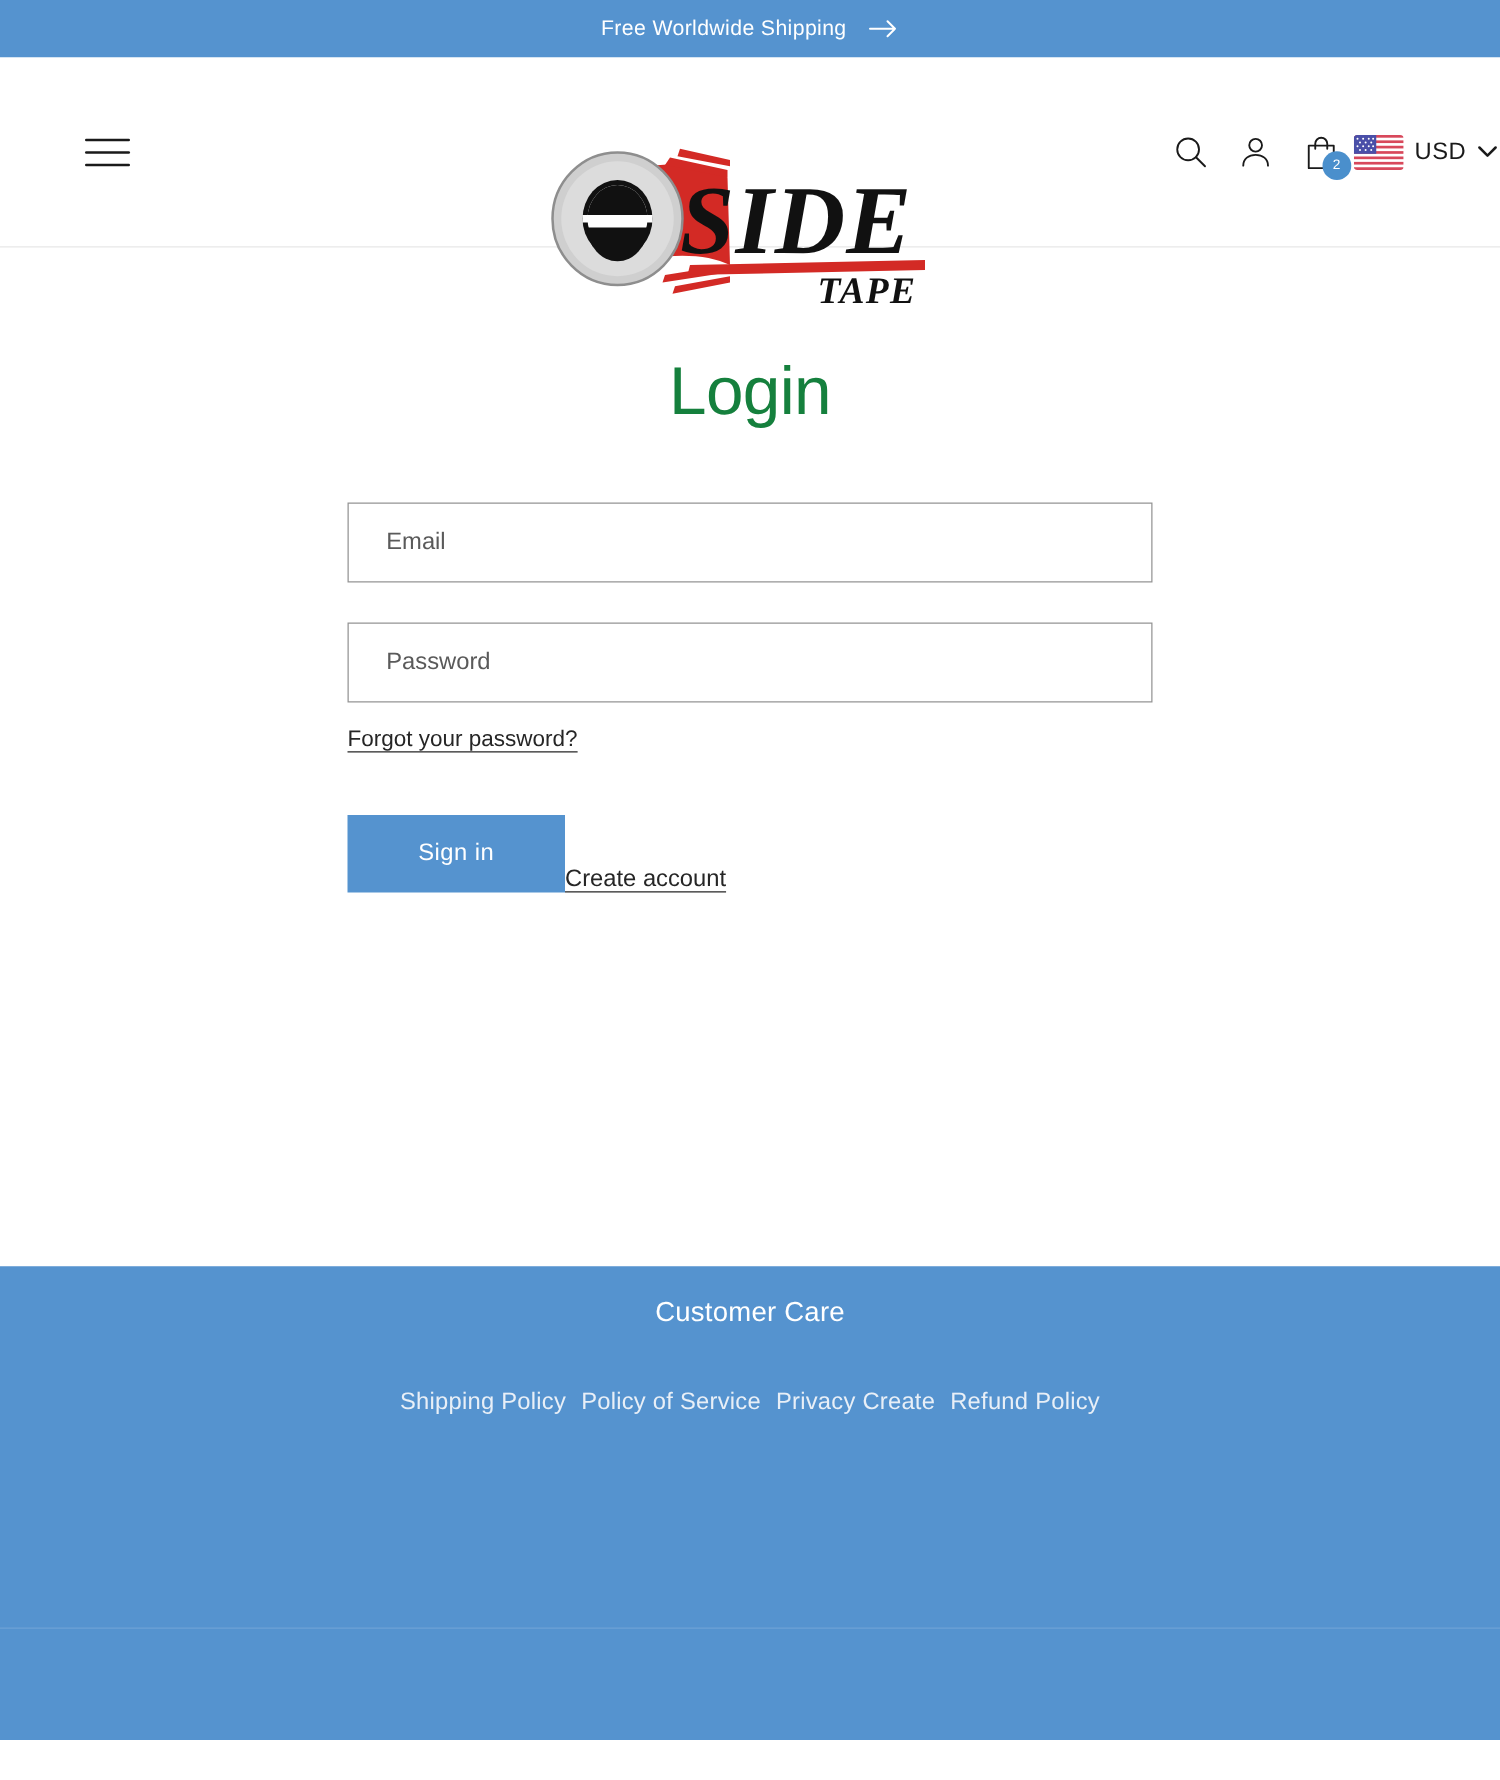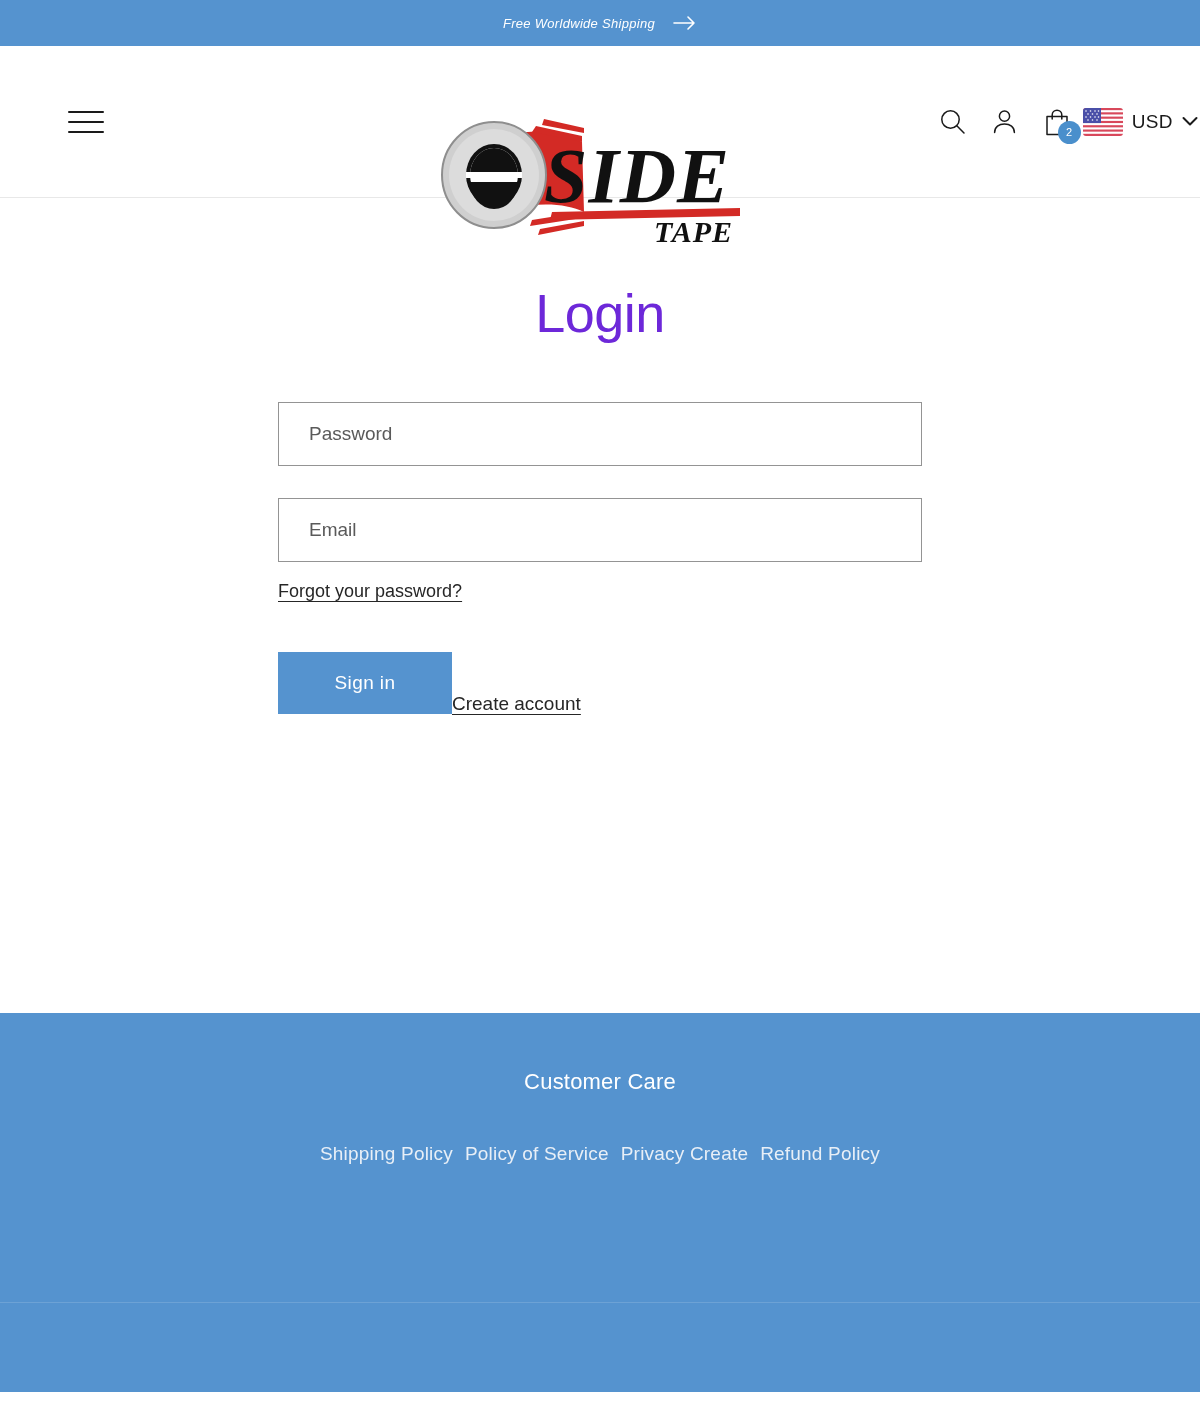--- a/index.html
+++ b/index.html
@@ -16,24 +16,23 @@
   .announce {
     height: 46px;
     background: #5593CF;
     display: flex;
     align-items: center;
     justify-content: center;
     gap: 18px;
   }
   .announce-text {
     color: #ffffff;
-    font-size: 13px;
+    font-size: 17px;
     letter-spacing: .3px;
     font-weight: 400;
-    font-style: italic;
   }
   .announce-arrow {
     color: #ffffff;
     display: flex;
     align-items: center;
   }
 
   
   .header {
     height: 152px;
@@ -135,21 +134,21 @@
     height: 815px;
     background: #fff;
     display: flex;
     flex-direction: column;
     align-items: center;
   }
   .page-title {
     margin-top: 88px;
     font-size: 54px;
     font-weight: 400;
-    color: #6d28d9;
+    color: #15803d;
     letter-spacing: -0.5px;
     line-height: 1;
   }
   .form-wrap {
     width: 644px;
     margin-top: 62px;
   }
   .field {
     width: 644px;
     height: 64px;
@@ -205,21 +204,21 @@
   
   .footer {
     background: #5593CF;
     height: 379px;
     position: relative;
   }
   .footer-title {
     text-align: center;
     color: #ffffff;
     font-size: 22px;
-    padding-top: 56px;
+    padding-top: 24px;
     letter-spacing: .2px;
     font-weight: 400;
   }
   .footer-links {
     display: flex;
     justify-content: center;
     gap: 12px;
     margin-top: 48px;
   }
   .footer-link {
@@ -347,22 +346,22 @@
       </span>
     </div>
   </div>
 </div>
 
 <div class="main">
 
   <h1 class="page-title">Login</h1>
 
   <div class="form-wrap">
+    <input class="field" type="email" placeholder="Email" style="">
     <input class="field" type="password" placeholder="Password" style="">
-    <input class="field" type="email" placeholder="Email" style="">
     <a class="forgot">Forgot your password?</a>
   </div>
 
   <div class="actions">
     <button class="signin-btn">Sign in</button>
     <a class="create-acct">Create account</a>
   </div>
 </div>
 
 <div class="footer">

